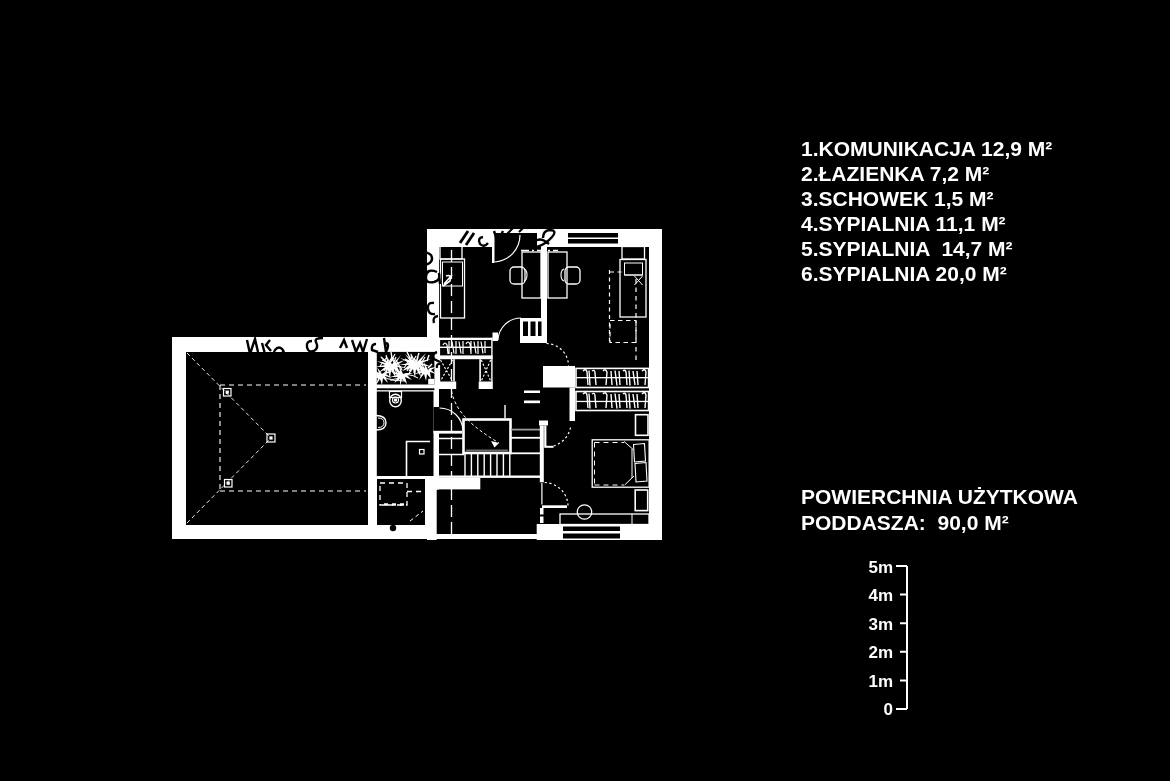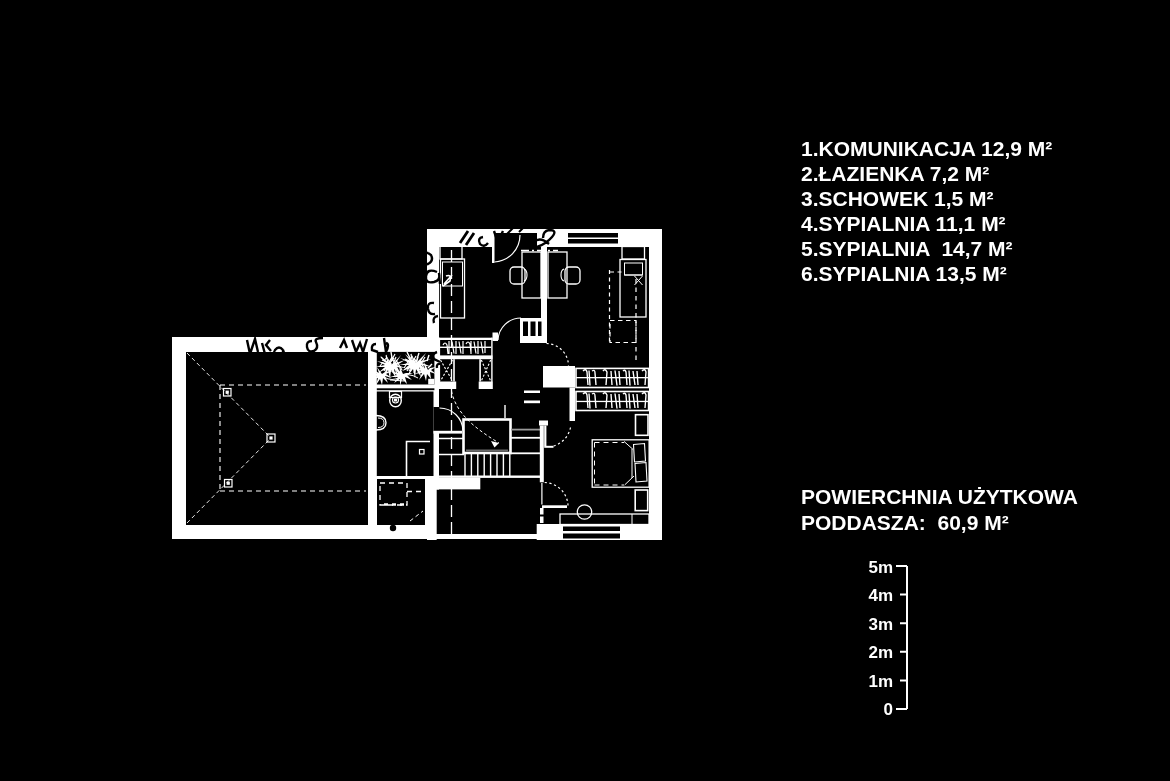--- a/index.html
+++ b/index.html
@@ -12,24 +12,24 @@
 </style>
 </head>
 <body>
 <div id="canvas">
 
 <div class="legend">1.KOMUNIKACJA 12,9 M²
 2.ŁAZIENKA 7,2 M²
 3.SCHOWEK 1,5 M²
 4.SYPIALNIA 11,1 M²
 5.SYPIALNIA  14,7 M²
-6.SYPIALNIA 13,5 M²</div>
+6.SYPIALNIA 20,0 M²</div>
 
 <div class="area">POWIERCHNIA UŻYTKOWA
-PODDASZA:  60,9 M²</div>
+PODDASZA:  90,0 M²</div>
 <svg width="1170" height="781" viewBox="0 0 1170 781" style="position:absolute;left:0;top:0">
 <g id="plan">
 
 <rect x="172" y="337" width="269" height="202" fill="#fff"></rect>
 
 <rect x="427" y="229" width="235" height="311" fill="#fff"></rect>
 
 <rect x="186" y="352" width="182" height="173" fill="#000"></rect>
 
 <rect x="376.8" y="351.9" width="57.6" height="32.6" fill="#000"></rect>

